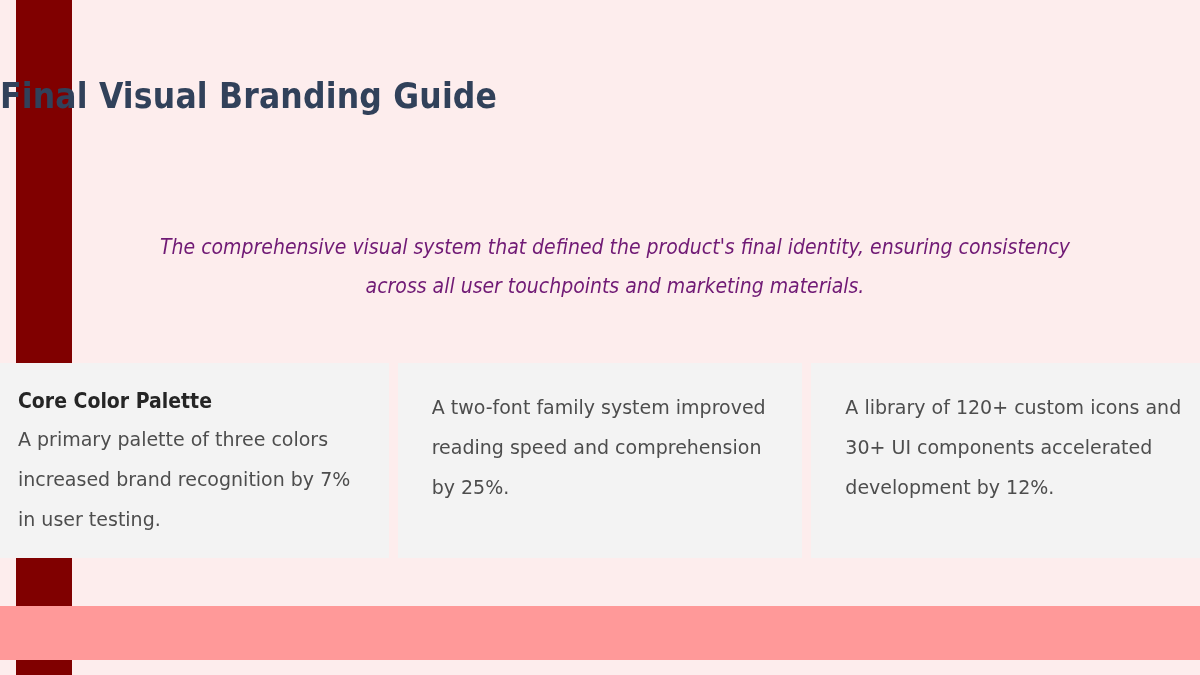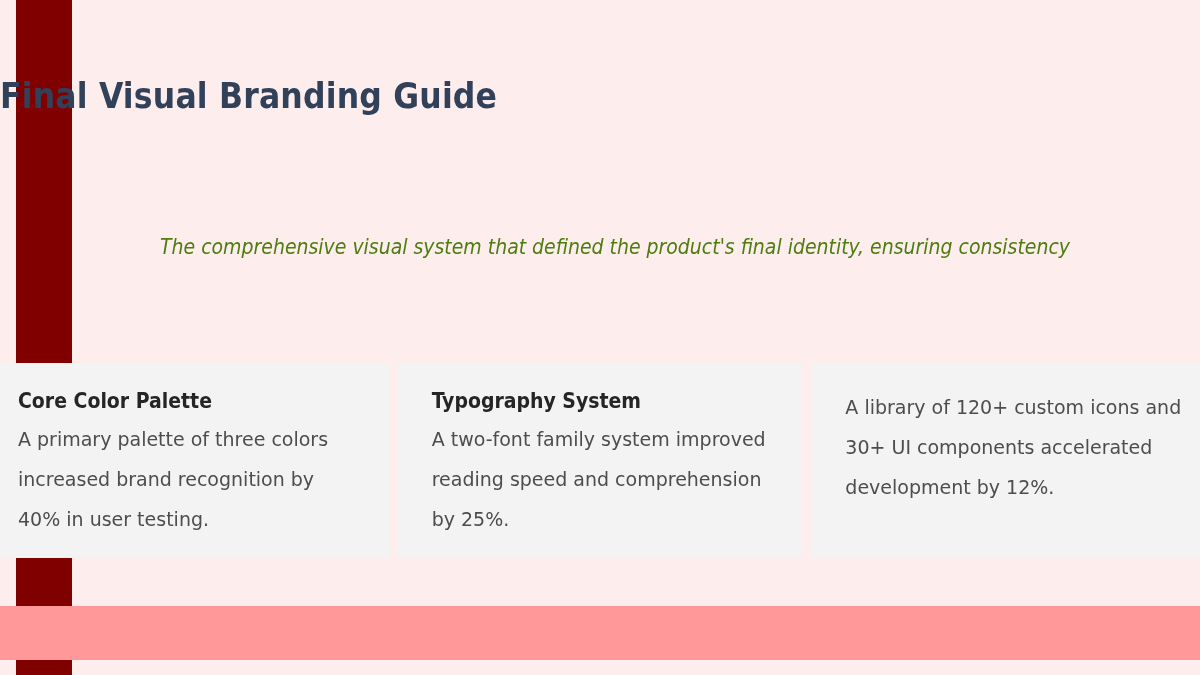--- a/index.html
+++ b/index.html
@@ -64,21 +64,21 @@
   
   .subtitle {
     position: absolute;
     left: 150px;
     top: 228px;
     width: 930px;
     text-align: center;
     font-family: "DejaVu Sans Condensed", "Liberation Sans Narrow", "Liberation Sans", sans-serif;
     font-style: italic;
     font-size: 21px;
-    color: #4d7c0f;
+    color: #701a75;
     line-height: 39px;
     z-index: 4;
   }
   .subtitle-line {
     display: block;
   }
 
   
   .cards {
     position: absolute;
@@ -121,31 +121,31 @@
 <body>
 
 <div class="slide">
 
   <div class="accent-bar-vertical"></div>
 
   <h1 class="title">Final Visual Branding Guide</h1>
 
   <div class="subtitle">
     <span class="subtitle-line">The comprehensive visual system that defined the product's final identity, ensuring consistency</span>
+    <span class="subtitle-line">across all user touchpoints and marketing materials.</span>
   </div>
 
   <div class="cards">
 
     <div class="card">
       <h2 class="card-title">Core Color Palette</h2>
-      <p class="card-body">A primary palette of three colors increased brand recognition by 40% in user testing.</p>
+      <p class="card-body">A primary palette of three colors increased brand recognition by 7% in user testing.</p>
     </div>
 
     <div class="card">
-      <h2 class="card-title">Typography System</h2>
       <p class="card-body">A two-font family system improved reading speed and comprehension by 25%.</p>
     </div>
 
     <div class="card">
       <p class="card-body">A library of 120+ custom icons and 30+ UI components accelerated development by 12%.</p>
     </div>
 
   </div>
 
   <div class="accent-bar-horizontal"></div>

